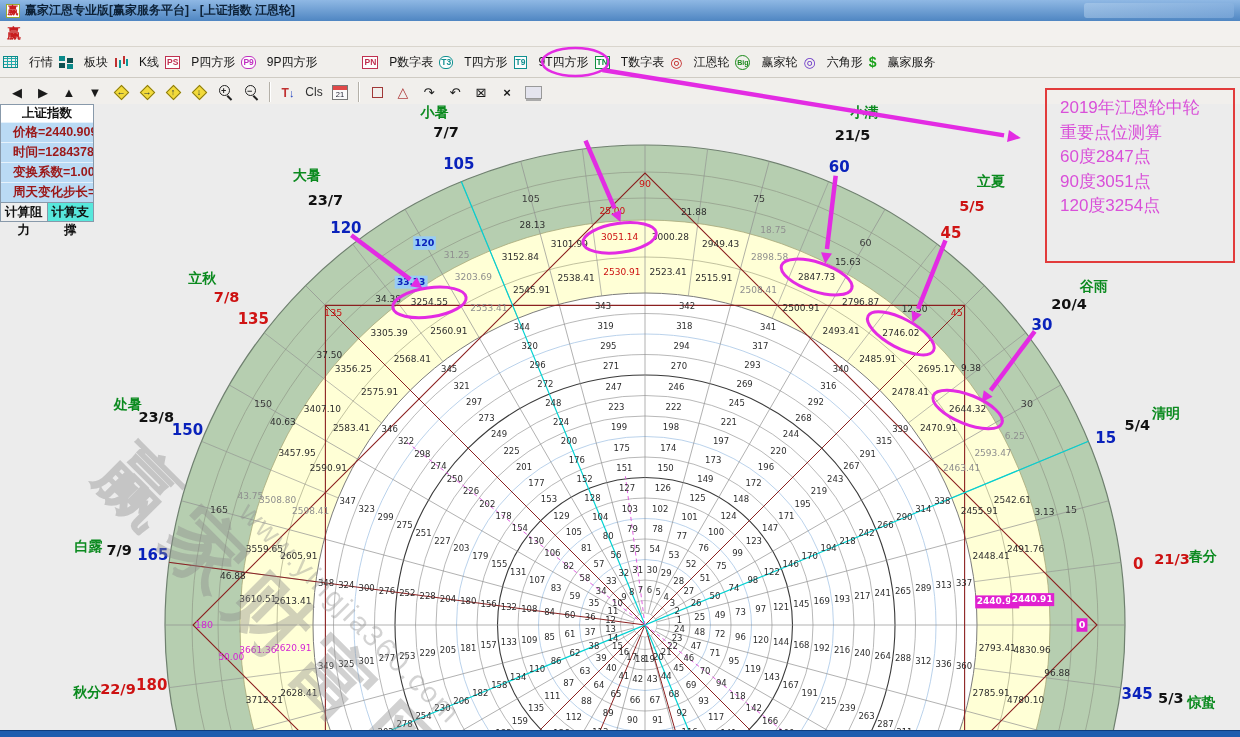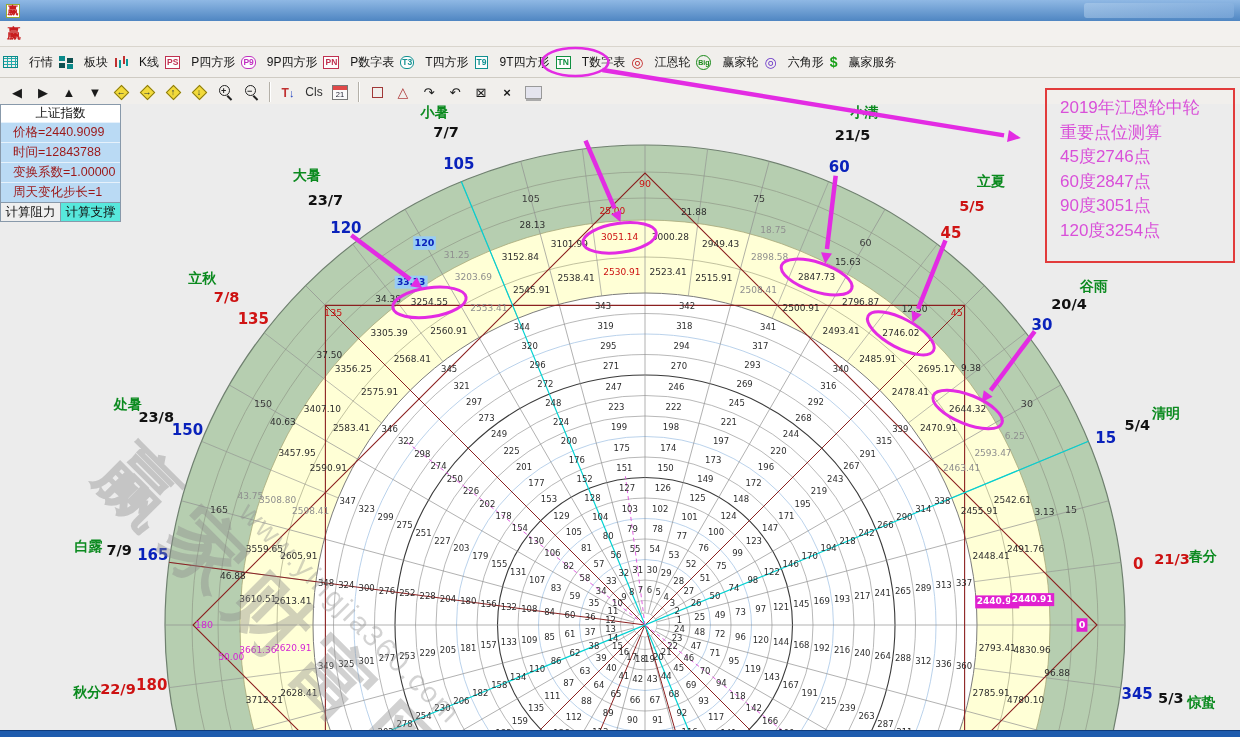--- a/index.html
+++ b/index.html
@@ -56,37 +56,38 @@
   .ic-screen{width:15px;height:11px;border:1px solid #999;background:#e4e4ee;box-shadow:0 3px 0 -1px #aaa}
   
   .workspace{position:absolute;left:0;top:104px;width:1240px;height:626px;background:#ececec;overflow:hidden}
   #wheel-wrap{position:absolute;left:0;top:0;z-index:1}
   svg{font-family:"DejaVu Sans",sans-serif}
   .wm1{position:absolute;left:148px;top:318px;font-size:78px;font-weight:bold;color:rgba(140,140,140,.40);
     transform:rotate(45deg);transform-origin:0 0;letter-spacing:14px;z-index:5;white-space:nowrap;pointer-events:none}
   .wm2{position:absolute;left:256px;top:392px;font-size:29px;color:rgba(140,140,140,.38);
     transform:rotate(45deg);transform-origin:0 0;letter-spacing:2px;z-index:5;white-space:nowrap;pointer-events:none}
   .wm3{position:absolute;left:330px;top:408px;font-size:21px;color:rgba(150,150,150,.55);z-index:5;pointer-events:none}
-  .infopanel{position:absolute;left:0;top:0;width:121px;z-index:20;font-weight:normal;font-size:12.5px;background:#fff;border:1px solid #8899aa;box-sizing:border-box}
+  .infopanel{position:absolute;left:0;top:0;width:94px;z-index:20;font-weight:bold;font-size:12.5px;background:#fff;border:1px solid #8899aa;box-sizing:border-box}
   .ip-title{background:#ffffff;color:#111;text-align:center;height:17px;line-height:17px}
   .ip-row{background:#badaf4;color:#9b1818;height:19px;line-height:19px;padding-left:12px;border-top:1px solid #e6f1fb;white-space:nowrap;overflow:hidden}
   .ip-btns{display:flex;border-top:1px solid #8899aa}
   .ip-btn{flex:1;height:18px;line-height:18px;text-align:center;background:#efefef;color:#111;border-right:1px solid #8899aa;cursor:default}
   .ip-btn:last-child{border-right:none}
   .ip-btn.active{background:#57e8dc}
   .annotation{position:absolute;left:1045px;top:88px;width:190px;height:175px;border:2px solid #e23b3b;
     z-index:40;color:#d94fd9;font-size:17px;line-height:24.5px;padding:6px 0 0 13px;box-sizing:border-box;background:transparent}
   #overlay-svg{position:absolute;left:0;top:0;z-index:60;pointer-events:none}
   .taskbar{position:absolute;left:0;bottom:0;width:1240px;height:7px;background:#1e5cae;border-top:1px solid #0f3c7c;z-index:50;box-sizing:border-box}
 </style>
 </head>
 <body>
 
 <div class="titlebar">
   <span class="logo">赢</span>
+  <span class="title">赢家江恩专业版[赢家服务平台] - [上证指数 江恩轮]</span>
   <span class="blur"></span>
 </div>
 
 <div class="menubar">
   <span class="logo">赢</span>
 </div>
 
 <div class="toolbar" id="toolbar1">
     <span class="titem">
       <span class="ic ic-grid"></span>
@@ -102,21 +103,21 @@
     </span>
     <span class="titem">
       <span class="badge" style="color: rgb(192, 48, 80);">PS</span>
       <span>P四方形</span>
     </span>
     <span class="titem">
       <span class="badge" style="color: rgb(192, 48, 192); border-radius: 6px;">P9</span>
       <span>9P四方形</span>
     </span>
     <span class="titem">
-      <span class="badge" style="color: rgb(192, 48, 80);">PN</span>
+      <span class="badge" style="color: rgb(192, 48, 80); margin-left: 39px;">PN</span>
       <span>P数字表</span>
     </span>
     <span class="titem">
       <span class="badge" style="color: rgb(16, 144, 144); border-radius: 6px;">T3</span>
       <span>T四方形</span>
     </span>
     <span class="titem">
       <span class="badge" style="color: rgb(16, 144, 144);">T9</span>
       <span>9T四方形</span>
     </span>
@@ -885,21 +886,20 @@
     <div class="ip-btns" id="ip-btns">
         <div class="ip-btn">计算阻力</div>
         <div class="ip-btn active">计算支撑</div>
       </div>
   </div>
 </div>
 
 <div class="annotation" id="annotation-box">
     <div>2019年江恩轮中轮</div>
     <div>重要点位测算</div>
-    <div>45度2746点</div>
     <div>60度2847点</div>
     <div>90度3051点</div>
     <div>120度3254点</div>
   </div>
 
 <svg id="overlay-svg" width="1240" height="737">
     <ellipse cx="575.296875" cy="62" rx="33.109375" ry="14" fill="none" stroke="#e32be3" stroke-width="2.6"></ellipse>
     <line x1="602.40625" y1="70" x2="1004.0519294190381" y2="135.35755257978337" stroke="#e32be3" stroke-width="4.5"></line>
     <polygon points="1020.8312293881262,138.08795411570404 1007.0363288696751,141.92210587144288 1008.9636711303249,130.07789412855712" fill="#e32be3"></polygon>
   </svg>

